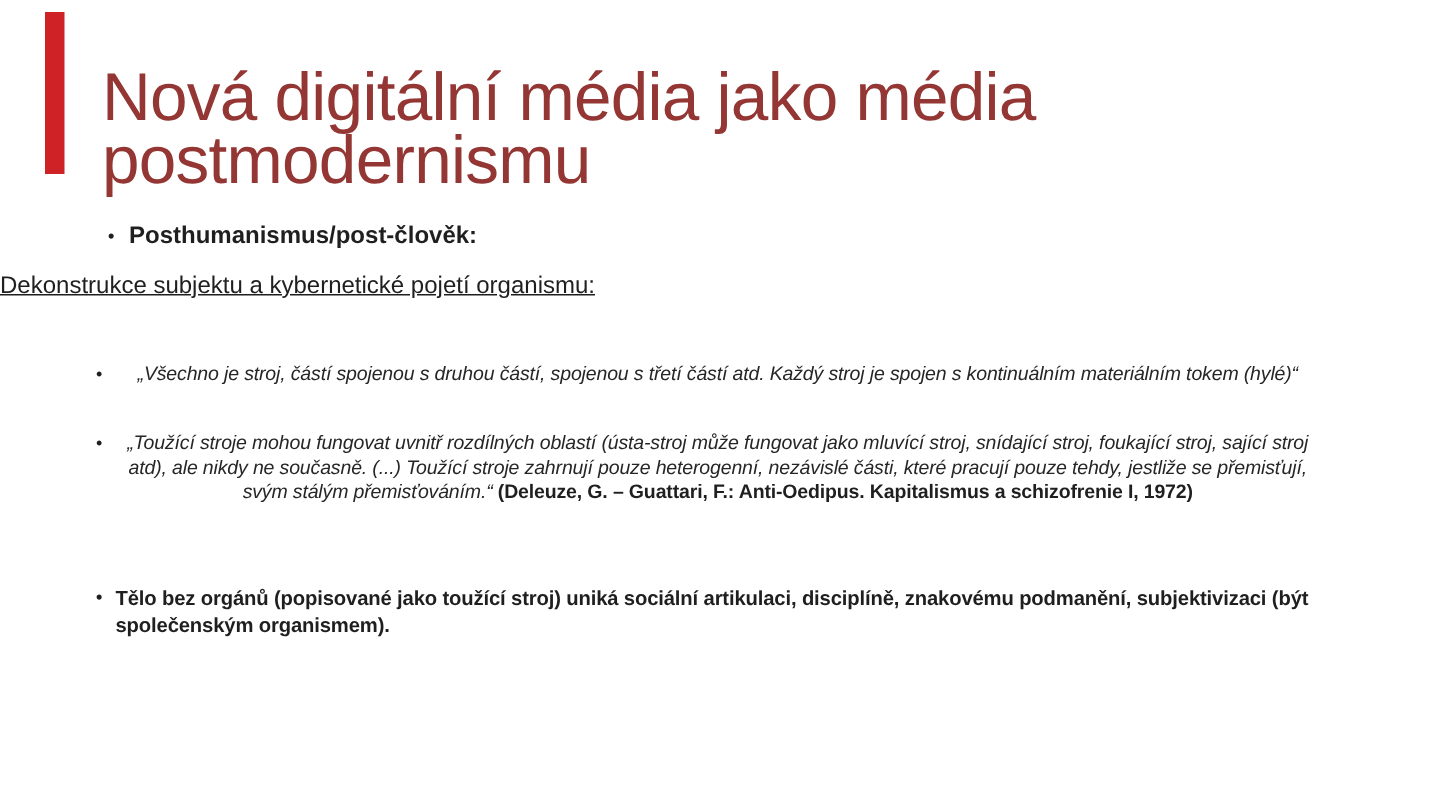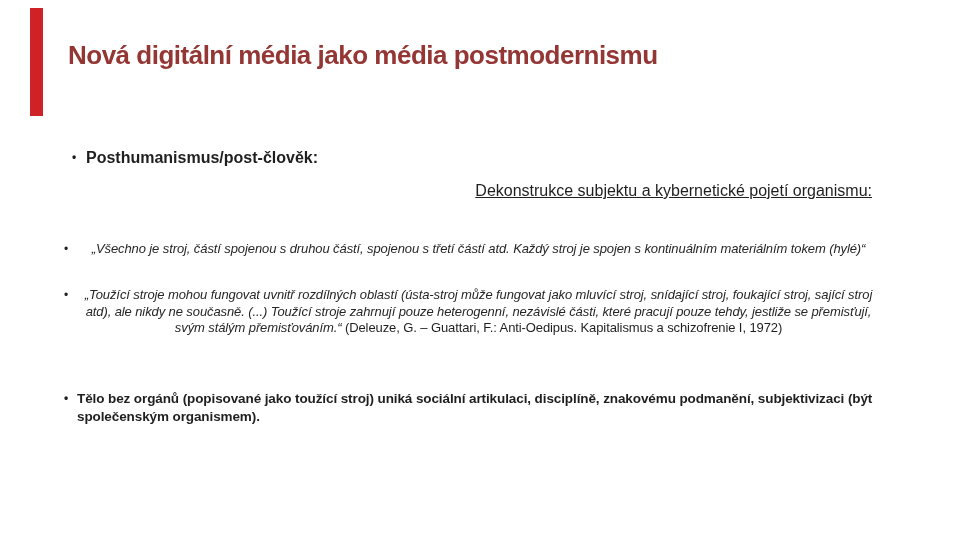--- a/index.html
+++ b/index.html
@@ -11,26 +11,26 @@
     overflow:hidden;
     margin:0 auto;
   }
   .accent-bar{
     position:absolute;
     left:30px;top:8px;
     width:13px;height:108px;
   }
   .title{
     position:absolute;
-    left:68px;top:34px;
+    left:68px;top:44px;
     width:640px;
     margin:0;
-    font-size:26px;
+    font-size:45px;
     line-height:42px;
-    font-weight:700;
+    font-weight:400;
     letter-spacing:-0.5px;
   }
   .bullet-row{
     position:absolute;
     display:flex;
     align-items:flex-start;
     color:#1f1f1f;
   }
   .dot{
     flex:0 0 auto;
@@ -43,41 +43,41 @@
     left:72px;top:148px;
     font-size:16px;
     line-height:19px;
     font-weight:700;
   }
   .intro-bullet .dot{width:14px;}
   .subheading{
     position:absolute;
     left:0;top:181px;
     width:872px;
-    text-align:right;
+    text-align:left;
     font-size:16px;
     line-height:19px;
     color:#1f1f1f;
     text-decoration:underline;
   }
   .quote-bullet{
     font-size:13px;
     line-height:16.5px;
     letter-spacing:-0.1px;
   }
   .quote-bullet .quote{
     font-style:italic;
     color:#262626;
   }
   .quote-a{left:64px;top:241px;width:816px;}
   .quote-b{left:64px;top:287px;width:816px;}
   .quote-text{flex:1 1 auto;text-align:center;}
   .citation{
     font-style:normal;
-    font-weight:400;
+    font-weight:700;
     color:#1f1f1f;
   }
   .final-bullet{
     left:64px;top:390px;
     width:846px;
     font-size:13.5px;
     line-height:17.5px;
     font-weight:700;
     letter-spacing:-0.1px;
   }

